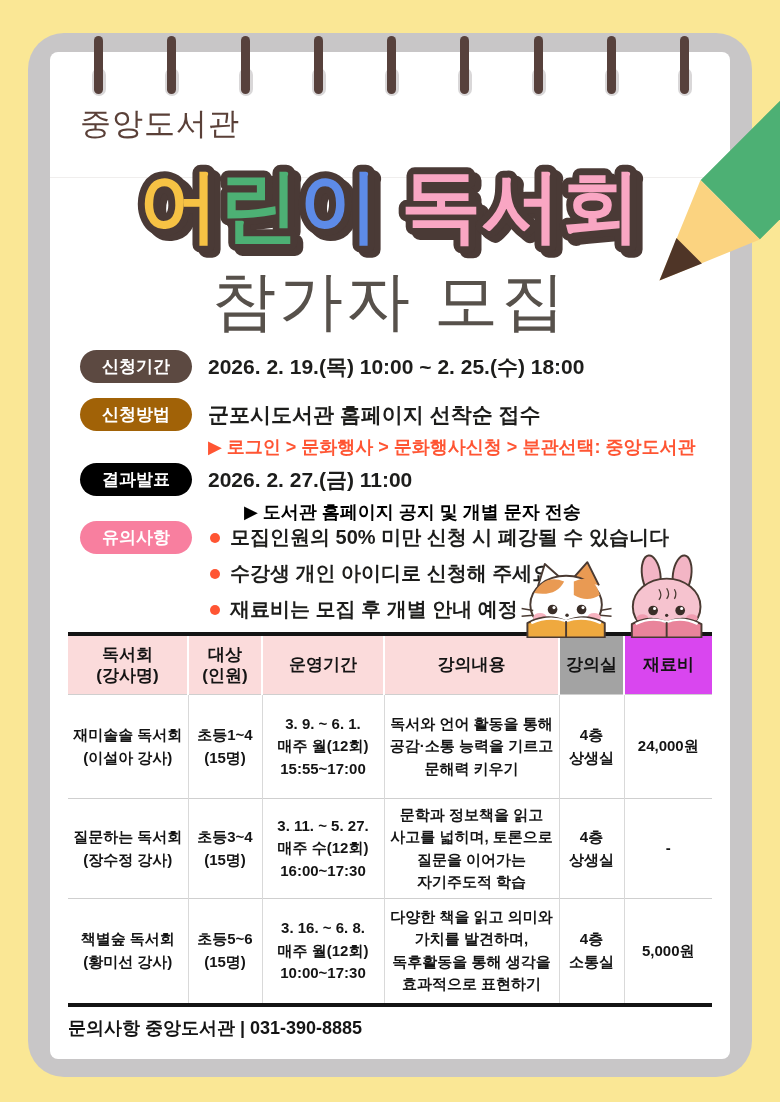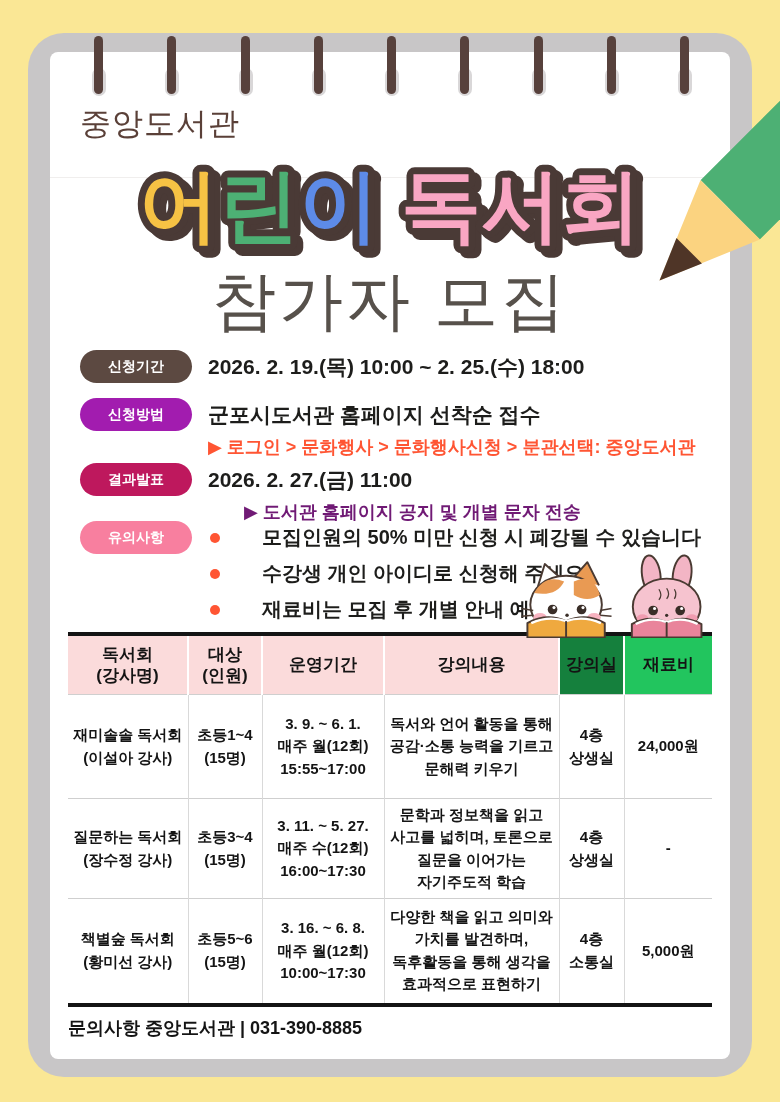--- a/index.html
+++ b/index.html
@@ -27,27 +27,27 @@
   
   .library-label{position:absolute;left:80px;top:103px;font-size:31px;font-weight:normal;color:#5A4038;letter-spacing:1px;}
   .title-svg{position:absolute;left:80px;top:143px;overflow:visible;z-index:3;}
   .title-svg text{font-family:"Liberation Sans","DejaVu Sans",sans-serif;font-size:80px;font-weight:bold;
     stroke:#4A3A36;stroke-width:14px;stroke-linejoin:round;paint-order:stroke;}
   .title-shadow{fill:#4A3A36;}
   .subtitle{position:absolute;left:50px;top:258px;width:680px;text-align:center;
     font-size:64px;font-weight:normal;color:#57514B;letter-spacing:3px;z-index:3;}
   
   .info-row{position:absolute;left:80px;display:flex;align-items:flex-start;}
-  .badge{width:112px;height:33px;border-radius:17px;color:#fff;font-weight:bold;font-size:14px;
+  .badge{width:112px;height:33px;border-radius:17px;color:#fff;font-weight:bold;font-size:17px;
     display:flex;align-items:center;justify-content:center;flex:none;}
   .info-text{margin-left:16px;}
   .info-main{font-size:21px;font-weight:bold;color:#1D1D1B;line-height:33px;white-space:nowrap;}
   .info-sub{font-size:18px;font-weight:bold;margin-top:4px;white-space:nowrap;}
   .bullets{margin-left:18px;padding-top:3px;}
-  .bullet-row{display:flex;align-items:center;margin-bottom:9px;gap:32px;}
+  .bullet-row{display:flex;align-items:center;margin-bottom:9px;}
   .dot{width:10px;height:10px;border-radius:50%;margin-right:10px;flex:none;}
   .bullet-text{font-size:20px;font-weight:bold;color:#1D1D1B;white-space:nowrap;}
   
   .animals{position:absolute;left:510px;top:554px;z-index:5;}
   
   .club-table{position:absolute;left:68px;top:632px;width:644px;border-collapse:collapse;
     border-top:4px solid #141414;border-bottom:4px solid #141414;z-index:4;}
   .club-table th{font-size:17px;font-weight:bold;color:#141414;padding:6px 2px;white-space:pre-line;line-height:1.25;height:46px;}
   .club-table th + th{border-left:2px solid #ffffff;}
   .club-table thead tr{border-bottom:1px solid #CFCFCF;}
@@ -124,32 +124,32 @@
 <div class="subtitle">참가자 모집</div>
 
 <div class="info-row" style="top:350px;">
   <div class="badge" style="background: rgb(92, 73, 65);">신청기간</div>
   <div class="info-text">
     <div class="info-main">2026. 2. 19.(목) 10:00 ~ 2. 25.(수) 18:00</div>
   </div>
 </div>
 
 <div class="info-row" style="top:398px;">
-  <div class="badge" style="background: #a21caf;">신청방법</div>
+  <div class="badge" style="background: #a16207;">신청방법</div>
   <div class="info-text">
     <div class="info-main">군포시도서관 홈페이지 선착순 접수</div>
     <div class="info-sub" style="color: rgb(255, 85, 51);">▶ 로그인 &gt; 문화행사 &gt; 문화행사신청 &gt; 분관선택: 중앙도서관</div>
   </div>
 </div>
 
 <div class="info-row" style="top:463px;">
-  <div class="badge" style="background: #be185d;">결과발표</div>
+  <div class="badge" style="background: #000000;">결과발표</div>
   <div class="info-text">
     <div class="info-main">2026. 2. 27.(금) 11:00</div>
-    <div class="info-sub" style="color: #701a75; padding-left: 36px;">▶ 도서관 홈페이지 공지 및 개별 문자 전송</div>
+    <div class="info-sub" style="color: #000000; padding-left: 36px;">▶ 도서관 홈페이지 공지 및 개별 문자 전송</div>
   </div>
 </div>
 
 <div class="info-row" style="top:521px;">
   <div class="badge" style="background: rgb(248, 127, 159);">유의사항</div>
   <div class="bullets">
     <div class="bullet-row">
       <span class="dot" style="background: rgb(255, 85, 51);"></span>
       <span class="bullet-text">모집인원의 50% 미만 신청 시 폐강될 수 있습니다</span>
     </div>
@@ -216,22 +216,22 @@
       <col style="width:88px">
   </colgroup>
   <thead>
     <tr>
       <th style="background: rgb(251, 219, 219);">독서회
 (강사명)</th>
       <th style="background: rgb(251, 219, 219);">대상
 (인원)</th>
       <th style="background: rgb(251, 219, 219); margin-left: 16px;">운영기간</th>
       <th style="background: rgb(251, 219, 219);">강의내용</th>
-      <th style="background: #15803d;">강의실</th>
-      <th style="background: #22c55e; margin-left: 39px;">재료비</th>
+      <th style="background: #a3a3a3;">강의실</th>
+      <th style="background: #d946ef; margin-left: 39px;">재료비</th>
     </tr>
   </thead>
   <tbody>
     <tr class="row-1">
       <td>재미솔솔 독서회
 (이설아 강사)</td>
       <td>초등1~4
 (15명)</td>
       <td>3. 9. ~ 6. 1.
 매주 월(12회)

